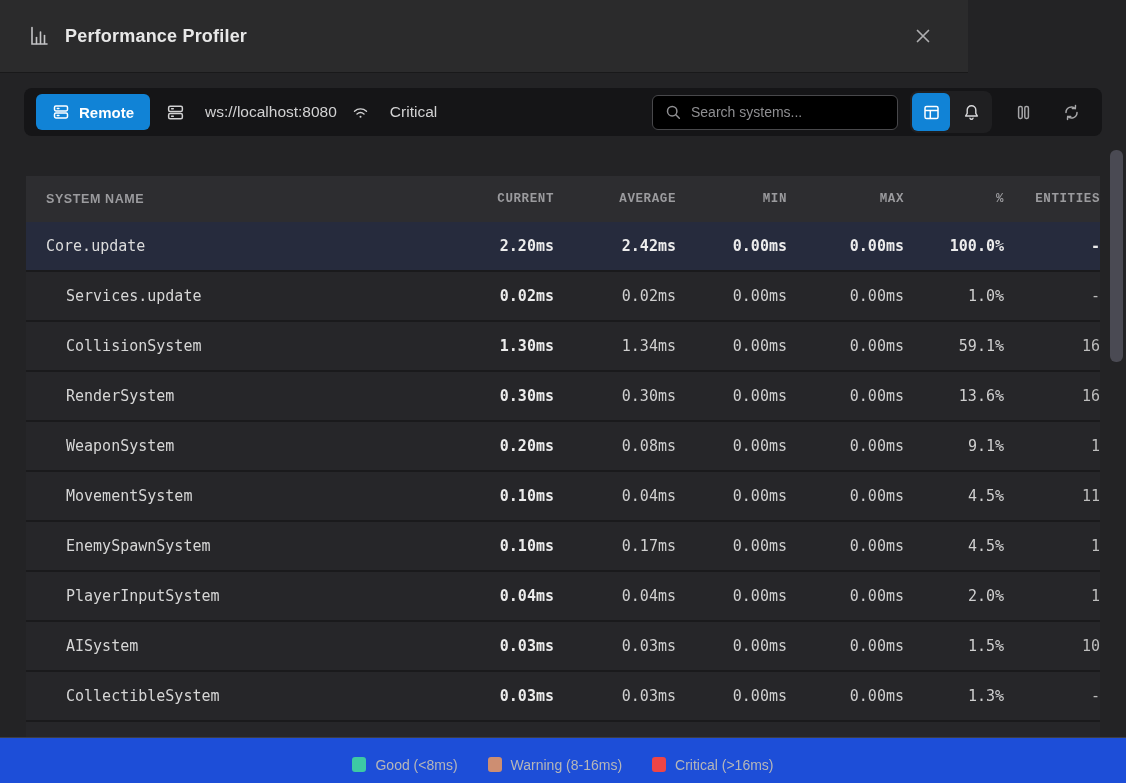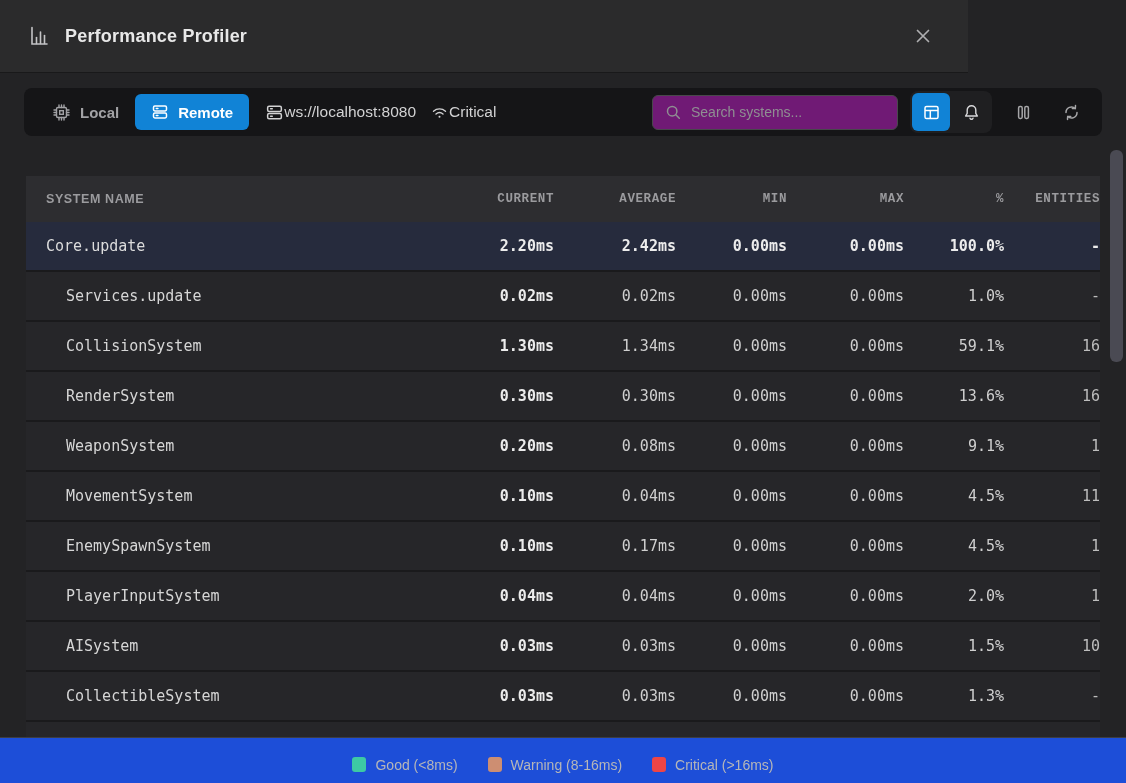--- a/index.html
+++ b/index.html
@@ -33,28 +33,28 @@
     display:flex; align-items:center; padding:0 12px 0 12px;
   }
   .mode-btn {
     display:flex; align-items:center; gap:9px; height:36px; padding:0 16px;
     background:transparent; border:none; border-radius:6px;
     font-family:"Liberation Sans", sans-serif; font-size:15px; font-weight:600;
     color:#a2a2a5; cursor:pointer;
   }
   .mode-btn.active { background:#1183d6; color:#ffffff; font-weight:700; }
   .endpoint, .connection {
-    display:flex; align-items:center; gap:0; font-size:15.5px; color:#d2d2d3;
+    display:flex; align-items:center; gap:20px; font-size:15.5px; color:#d2d2d3;
   }
   .endpoint { margin-left:16px; }
   .connection { margin-left:14px; }
   .flex-spacer { flex:1; }
   .search {
     display:flex; align-items:center; gap:9px; width:246px; height:35px;
-    background:#701a75; border:1px solid #48484b; border-radius:6px; padding:0 12px;
+    background:#000000; border:1px solid #48484b; border-radius:6px; padding:0 12px;
   }
   .search input {
     background:transparent; border:none; outline:none; width:100%;
     font-family:"Liberation Sans", sans-serif; font-size:14px; color:#d6d6d6;
   }
   .search input::placeholder { color:#8f8f92; }
   .seg {
     margin-left:12px; display:flex; align-items:center; gap:2px;
     background:#1f1f21; border-radius:8px; padding:2px; height:42px;
   }
@@ -139,30 +139,20 @@
     <button class="close-btn">
       <span class="icon">
         <svg width="20" height="20" viewBox="0 0 20 20" fill="none" stroke="#aeaeb0" stroke-width="1.7" stroke-linecap="round">
           <path d="M4.5 4.5 L15.5 15.5 M15.5 4.5 L4.5 15.5"></path>
         </svg>
       </span>
     </button>
   </header>
 
   <div class="toolbar">
-    <button class="mode-btn">
-      <span class="icon">
-        <svg width="19" height="19" viewBox="0 0 19 19" fill="none" stroke="#a2a2a5" stroke-width="1.4">
-          <rect x="4.5" y="4.5" width="10" height="10" rx="1.5"></rect>
-          <rect x="7.7" y="7.7" width="3.6" height="3.6"></rect>
-          <path d="M7 4.5V2 M9.5 4.5V2 M12 4.5V2 M7 17V14.5 M9.5 17V14.5 M12 17V14.5 M4.5 7H2 M4.5 9.5H2 M4.5 12H2 M17 7H14.5 M17 9.5H14.5 M17 12H14.5" stroke-linecap="round"></path>
-        </svg>
-      </span>
-      <span>Local</span>
-    </button>
     <button class="mode-btn active">
       <span class="icon">
         <svg width="18" height="18" viewBox="0 0 18 18" fill="none" stroke="#ffffff" stroke-width="1.5" stroke-linecap="round">
           <rect x="2.5" y="3" width="13" height="5" rx="1.4"></rect>
           <rect x="2.5" y="10" width="13" height="5" rx="1.4"></rect>
           <path d="M5.3 5.5h1.6 M5.3 12.5h1.6"></path>
         </svg>
       </span>
       <span>Remote</span>
     </button>

